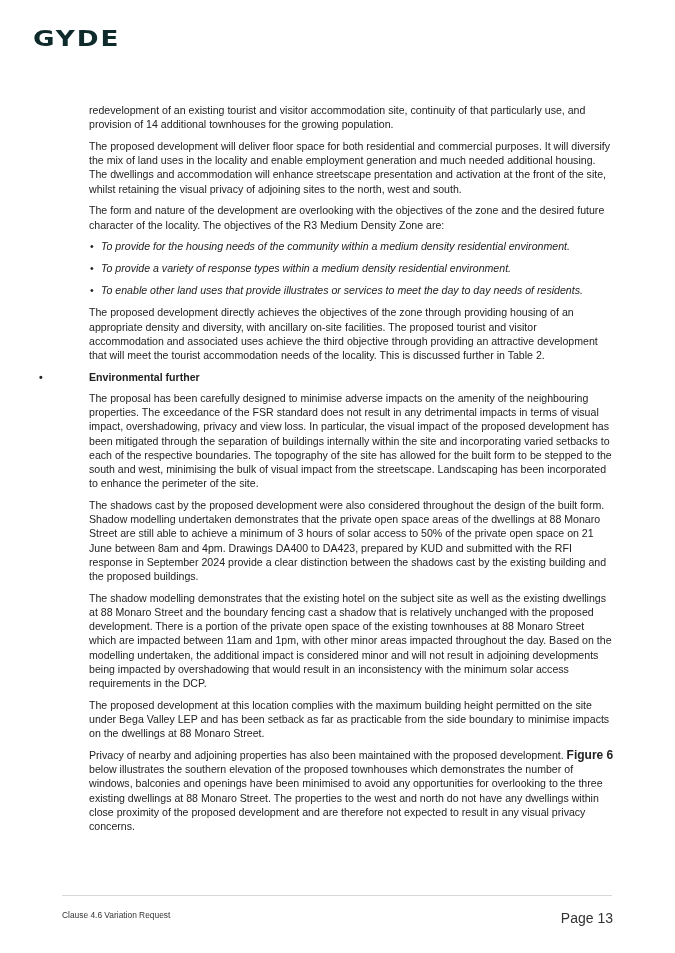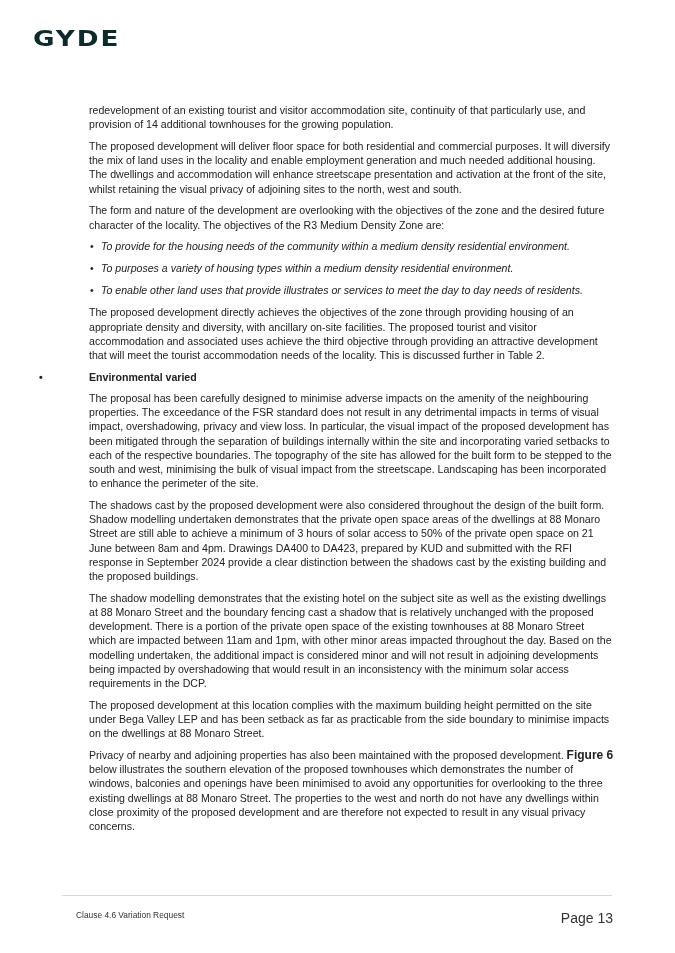--- a/index.html
+++ b/index.html
@@ -10,53 +10,53 @@
           transform: scaleX(1.25); transform-origin: left top; line-height: 1; }
   .content { position: absolute; left: 89px; top: 103px; width: 525px; font-size: 10.6px; line-height: 14.2px; }
   .content p { margin: 0 0 7.6px 0; }
   .obj-list { list-style: none; margin: 0 0 7px 0; padding: 0; }
   .obj-list li { position: relative; margin: 0 0 7.8px 0; padding-left: 12px; font-style: italic; }
   .obj-list li .dot { position: absolute; left: 1px; top: 0; font-style: normal; }
   .section-heading { position: relative; font-weight: bold; margin: 0 0 7px 0; }
   .section-heading .bullet { position: absolute; left: -50px; top: 0; font-weight: bold; }
   .fig-ref { font-size: 12px; font-weight: bold; }
   .footer-rule { position: absolute; left: 62px; top: 895px; width: 550px; height: 1px; background: #d8d8d8; }
-  .footer-left { position: absolute; left: 76px; top: 910px; font-size: 8.4px; color: #333; }
+  .footer-left { position: absolute; left: 62px; top: 910px; font-size: 8.4px; color: #333; }
   .footer-right { position: absolute; right: 62px; top: 910px; font-size: 14px; color: #333; }
 </style>
 </head>
 <body>
 
 <div class="logo">GYDE</div>
 
 <div class="content">
   <p>redevelopment of an existing tourist and visitor accommodation site, continuity of that particularly use, and provision of 14 additional townhouses for the growing population.</p>
   <p>The proposed development will deliver floor space for both residential and commercial purposes. It will diversify the mix of land uses in the locality and enable employment generation and much needed additional housing. The dwellings and accommodation will enhance streetscape presentation and activation at the front of the site, whilst retaining the visual privacy of adjoining sites to the north, west and south.</p>
   <p>The form and nature of the development are overlooking with the objectives of the zone and the desired future character of the locality. The objectives of the R3 Medium Density Zone are:</p>
 
   <ul class="obj-list">
     <li>
       <span class="dot">•</span>
       <span>To provide for the housing needs of the community within a medium density residential environment.</span>
     </li>
     <li>
       <span class="dot">•</span>
-      <span>To purposes a variety of housing types within a medium density residential environment.</span>
+      <span>To provide a variety of response types within a medium density residential environment.</span>
     </li>
     <li>
       <span class="dot">•</span>
       <span>To enable other land uses that provide illustrates or services to meet the day to day needs of residents.</span>
     </li>
   </ul>
 
   <p>The proposed development directly achieves the objectives of the zone through providing housing of an appropriate density and diversity, with ancillary on-site facilities. The proposed tourist and visitor accommodation and associated uses achieve the third objective through providing an attractive development that will meet the tourist accommodation needs of the locality. This is discussed further in Table 2.</p>
 
   <div class="section-heading">
     <span class="bullet">•</span>
-    <span>Environmental varied</span>
+    <span>Environmental further</span>
   </div>
 
   <p>The proposal has been carefully designed to minimise adverse impacts on the amenity of the neighbouring properties. The exceedance of the FSR standard does not result in any detrimental impacts in terms of visual impact, overshadowing, privacy and view loss. In particular, the visual impact of the proposed development has been mitigated through the separation of buildings internally within the site and incorporating varied setbacks to each of the respective boundaries. The topography of the site has allowed for the built form to be stepped to the south and west, minimising the bulk of visual impact from the streetscape. Landscaping has been incorporated to enhance the perimeter of the site.</p>
   <p>The shadows cast by the proposed development were also considered throughout the design of the built form. Shadow modelling undertaken demonstrates that the private open space areas of the dwellings at 88 Monaro Street are still able to achieve a minimum of 3 hours of solar access to 50% of the private open space on 21 June between 8am and 4pm. Drawings DA400 to DA423, prepared by KUD and submitted with the RFI response in September 2024 provide a clear distinction between the shadows cast by the existing building and the proposed buildings.</p>
   <p>The shadow modelling demonstrates that the existing hotel on the subject site as well as the existing dwellings at 88 Monaro Street and the boundary fencing cast a shadow that is relatively unchanged with the proposed development. There is a portion of the private open space of the existing townhouses at 88 Monaro Street which are impacted between 11am and 1pm, with other minor areas impacted throughout the day. Based on the modelling undertaken, the additional impact is considered minor and will not result in adjoining developments being impacted by overshadowing that would result in an inconsistency with the minimum solar access requirements in the DCP.</p>
   <p>The proposed development at this location complies with the maximum building height permitted on the site under Bega Valley LEP and has been setback as far as practicable from the side boundary to minimise impacts on the dwellings at 88 Monaro Street.</p>
   <p>
     <span>Privacy of nearby and adjoining properties has also been maintained with the proposed development. </span><span class="fig-ref">Figure 6</span><span> below illustrates the southern elevation of the proposed townhouses which demonstrates the number of windows, balconies and openings have been minimised to avoid any opportunities for overlooking to the three existing dwellings at 88 Monaro Street. The properties to the west and north do not have any dwellings within close proximity of the proposed development and are therefore not expected to result in any visual privacy concerns.</span>
   </p>
 </div>

